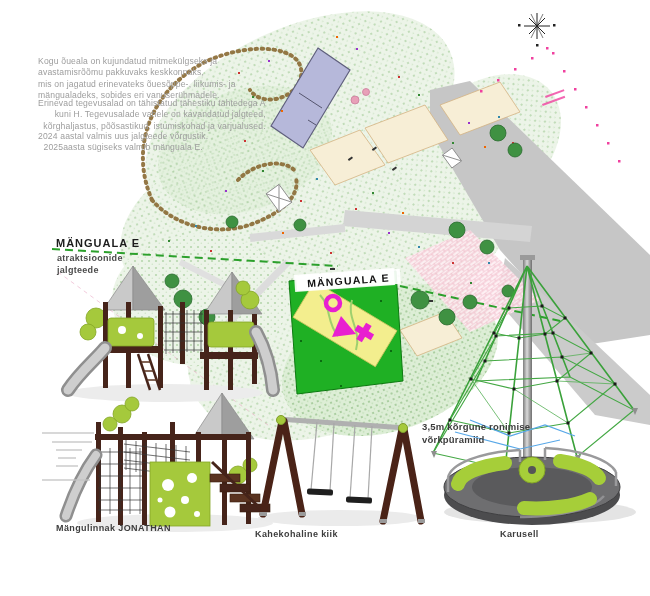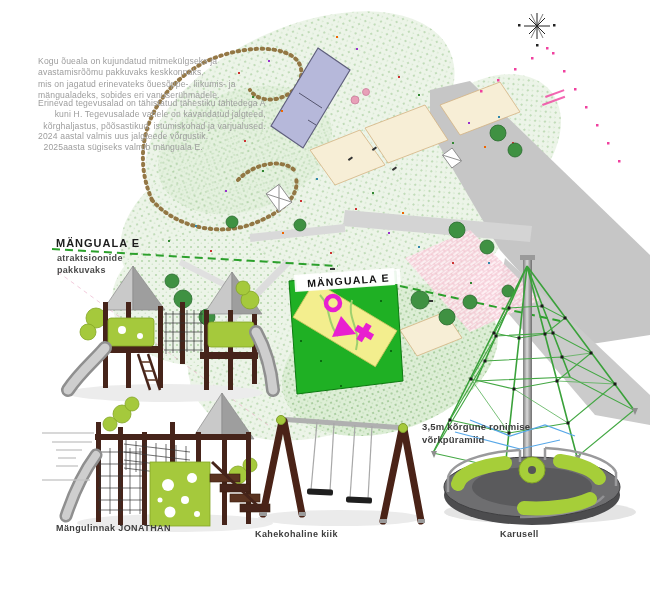--- a/index.html
+++ b/index.html
@@ -425,21 +425,21 @@
 mis on jagatud erinevateks õuesõppe-, liikumis- ja
 mängualadeks, sobides eri vanuserühmadele.</div>
 <div class="txt para p2">Erinevad tegevusalad on tähistatud tähestiku tähtedega A
 kuni H. Tegevusalade vahele on kavandatud jalgteed,
 kõrghaljastus, põõsastikud, istumiskohad ja varjualused.</div>
 <div class="txt para p3">2024 aastal valmis uus jalgteede võrgustik.
 2025aasta sügiseks valmib mänguala E.</div>
 
 <div class="txt sec-head">MÄNGUALA E</div>
 <div class="txt sec-sub">atraktsioonide
-pakkuvaks</div>
+jalgteede</div>
 
 <div class="txt map-label">MÄNGUALA E</div>
 <div class="txt pyr-label">3,5m kõrgune ronimise
 võrkpüramiid</div>
 
 <div class="txt equip-label lbl-tower">Mängulinnak JONATHAN</div>
 <div class="txt equip-label lbl-swing">Kahekohaline kiik</div>
 <div class="txt equip-label lbl-carousel">Karusell</div>
 
 <div>

